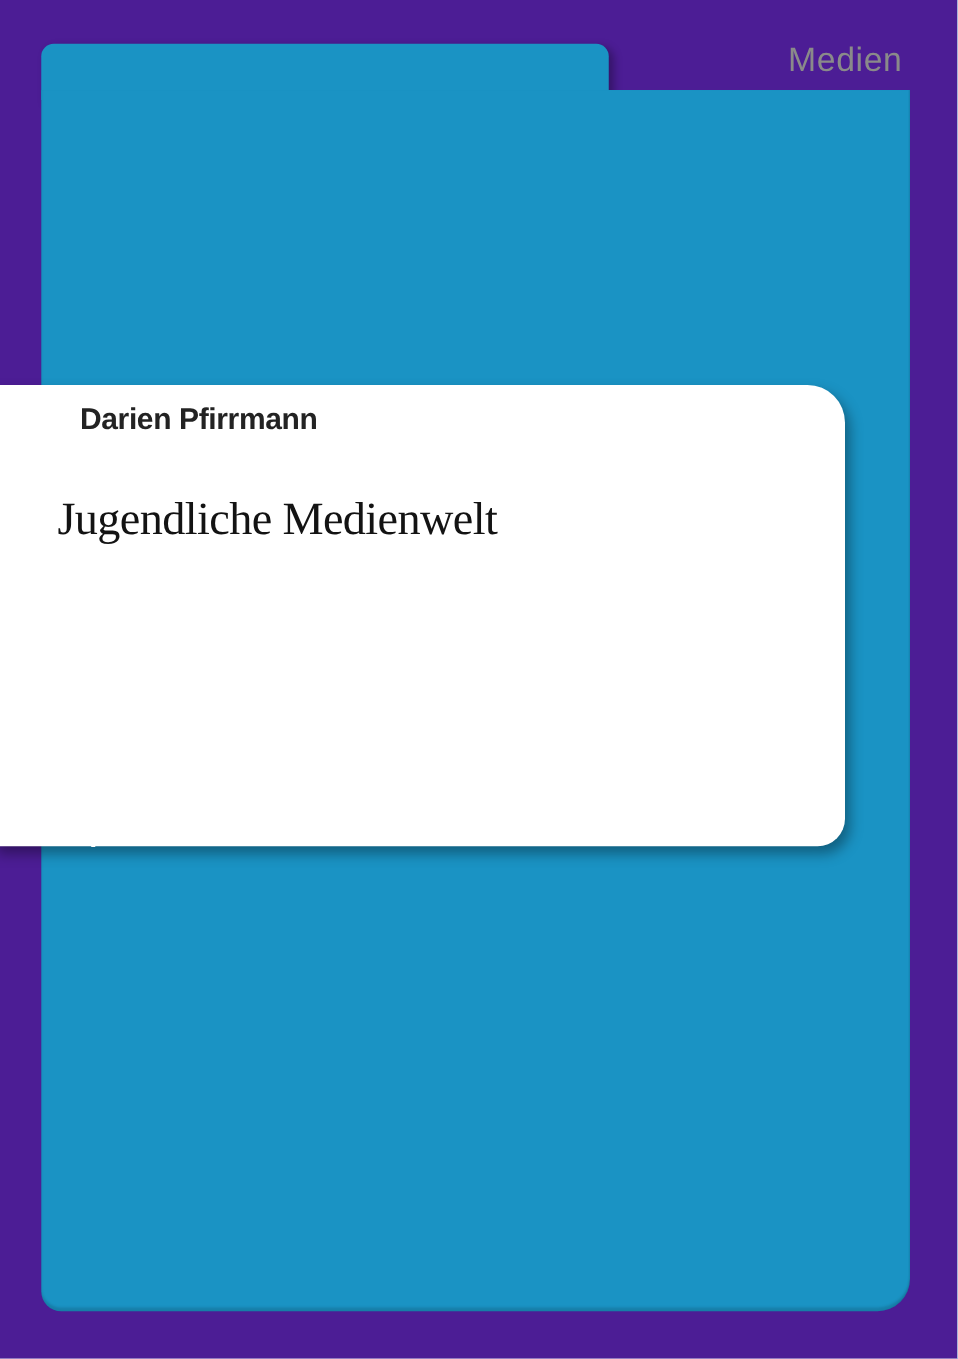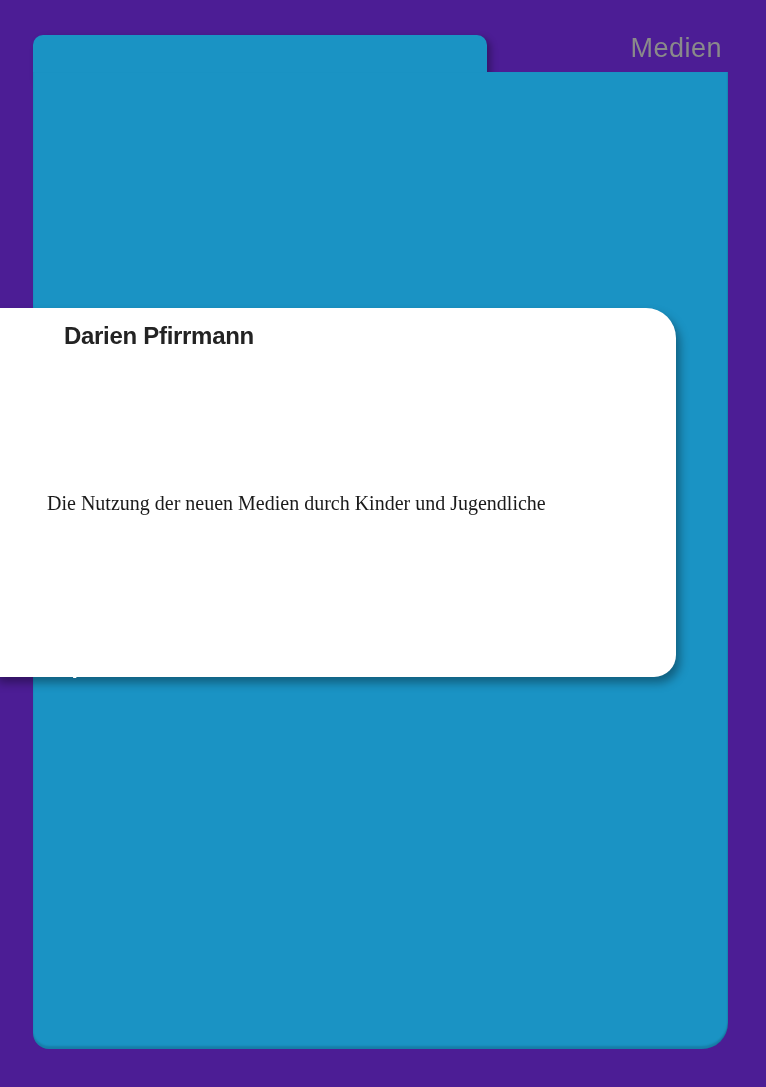--- a/index.html
+++ b/index.html
@@ -108,19 +108,19 @@
 
 <div class="page">
 
   <div class="tab"></div>
   <div class="teal-body"></div>
 
   <div class="category">Medien</div>
 
   <div class="card">
     <div class="author">Darien Pfirrmann</div>
-    <div class="subtitle">Die Nutzung der neuen Medien durch Kinder und Jugendliche</div>
+    <div class="title">Jugendliche Medienwelt</div>
   </div>
 
   <div class="doctype">Diplomarbeit</div>
 
 
 </div>
 
 </body></html>

